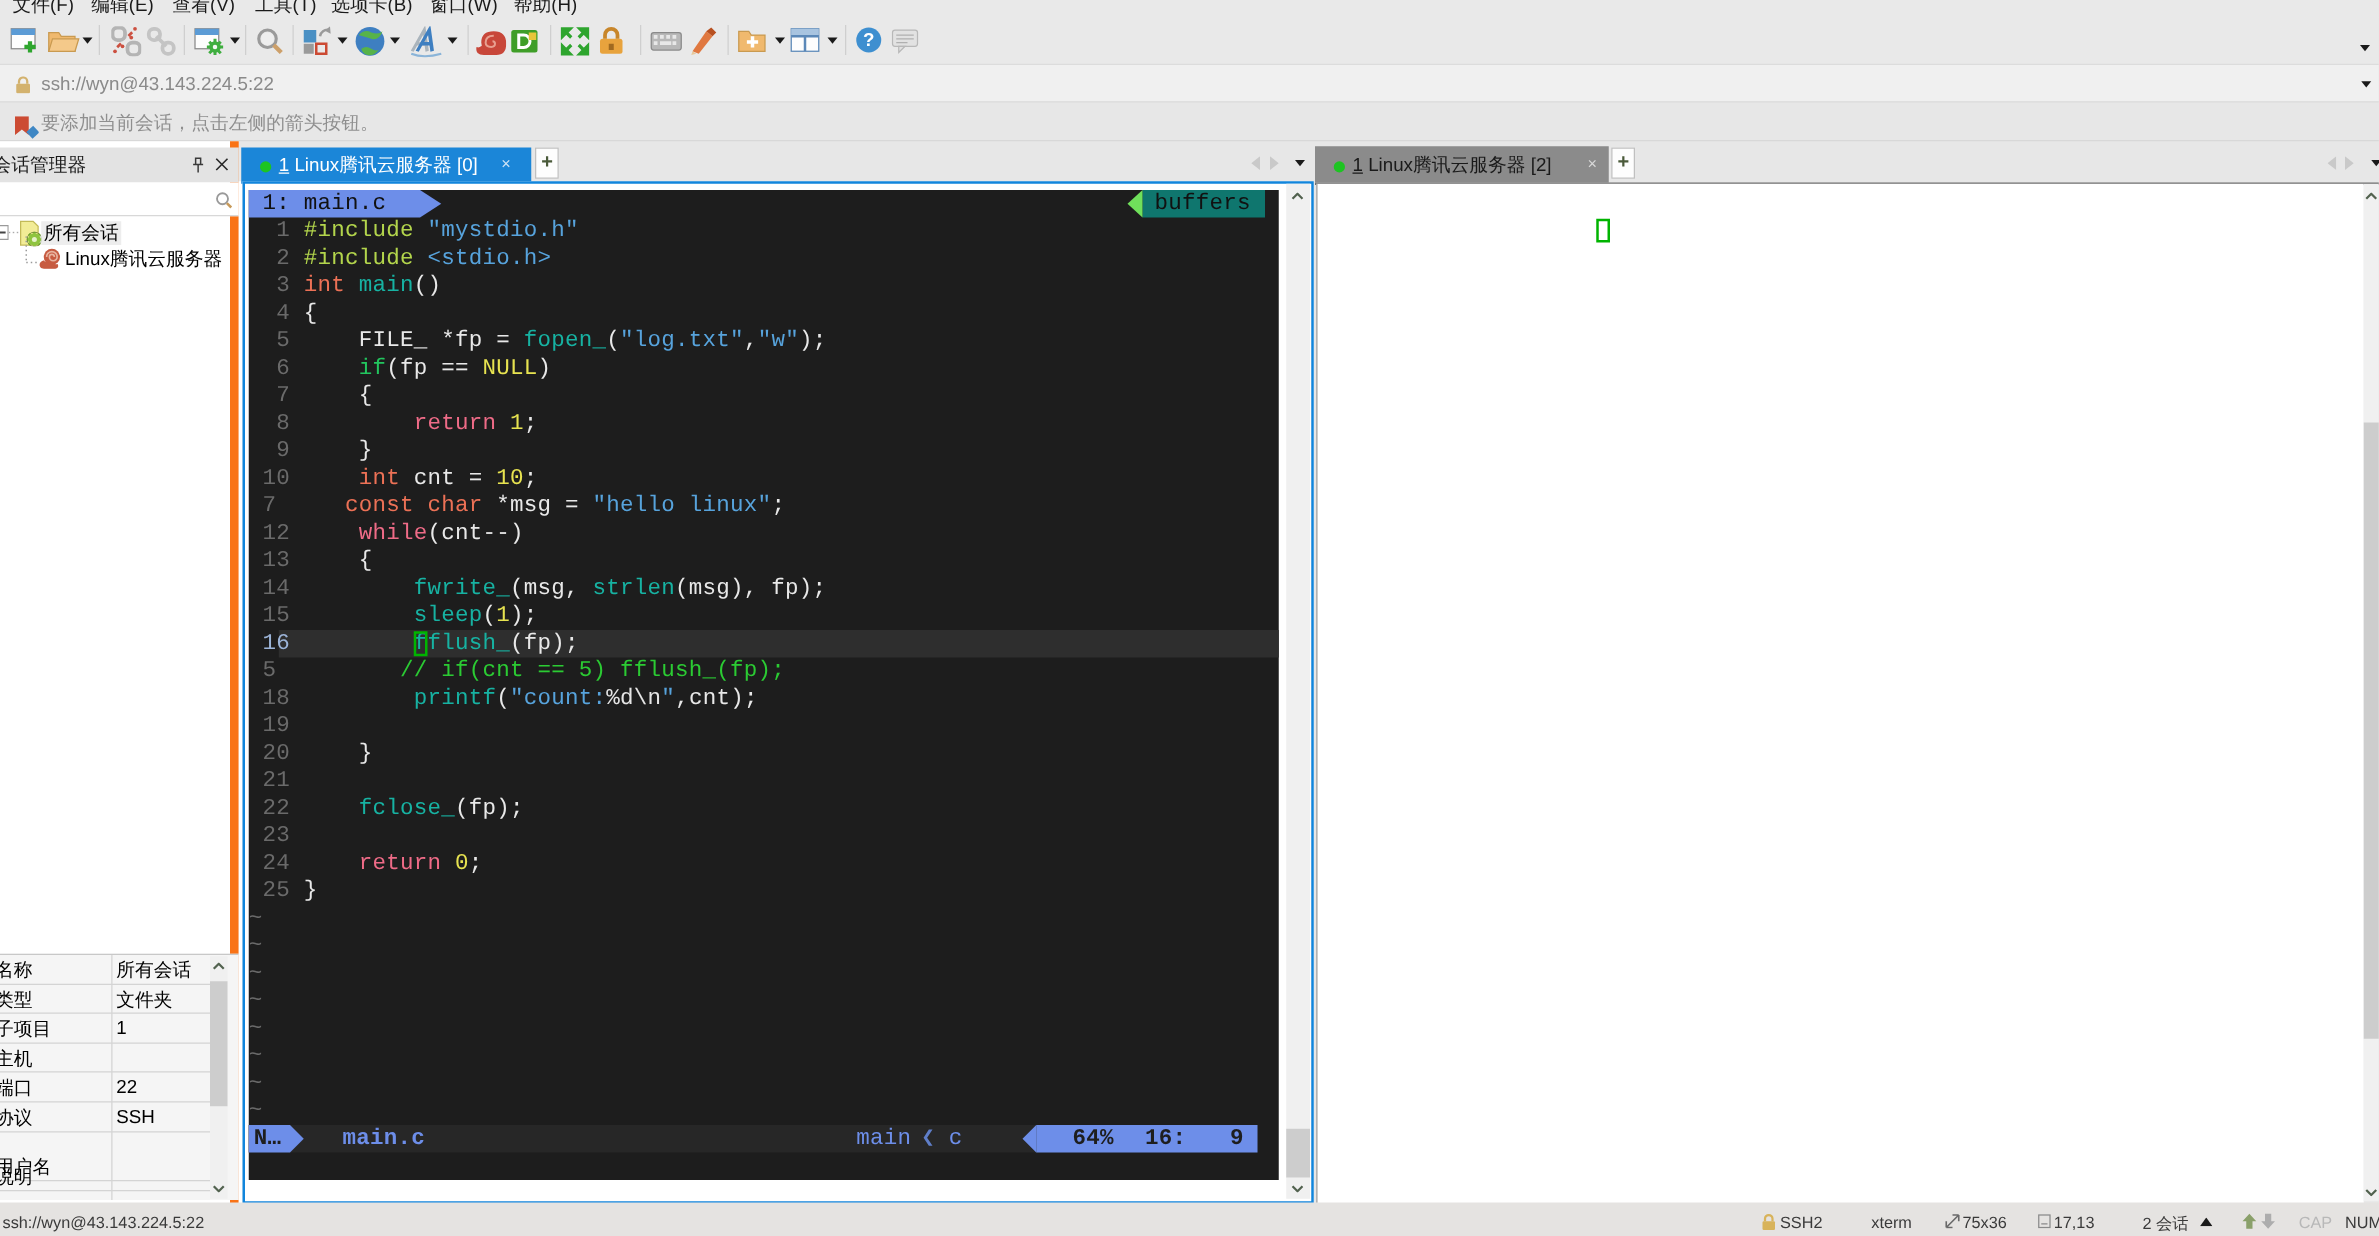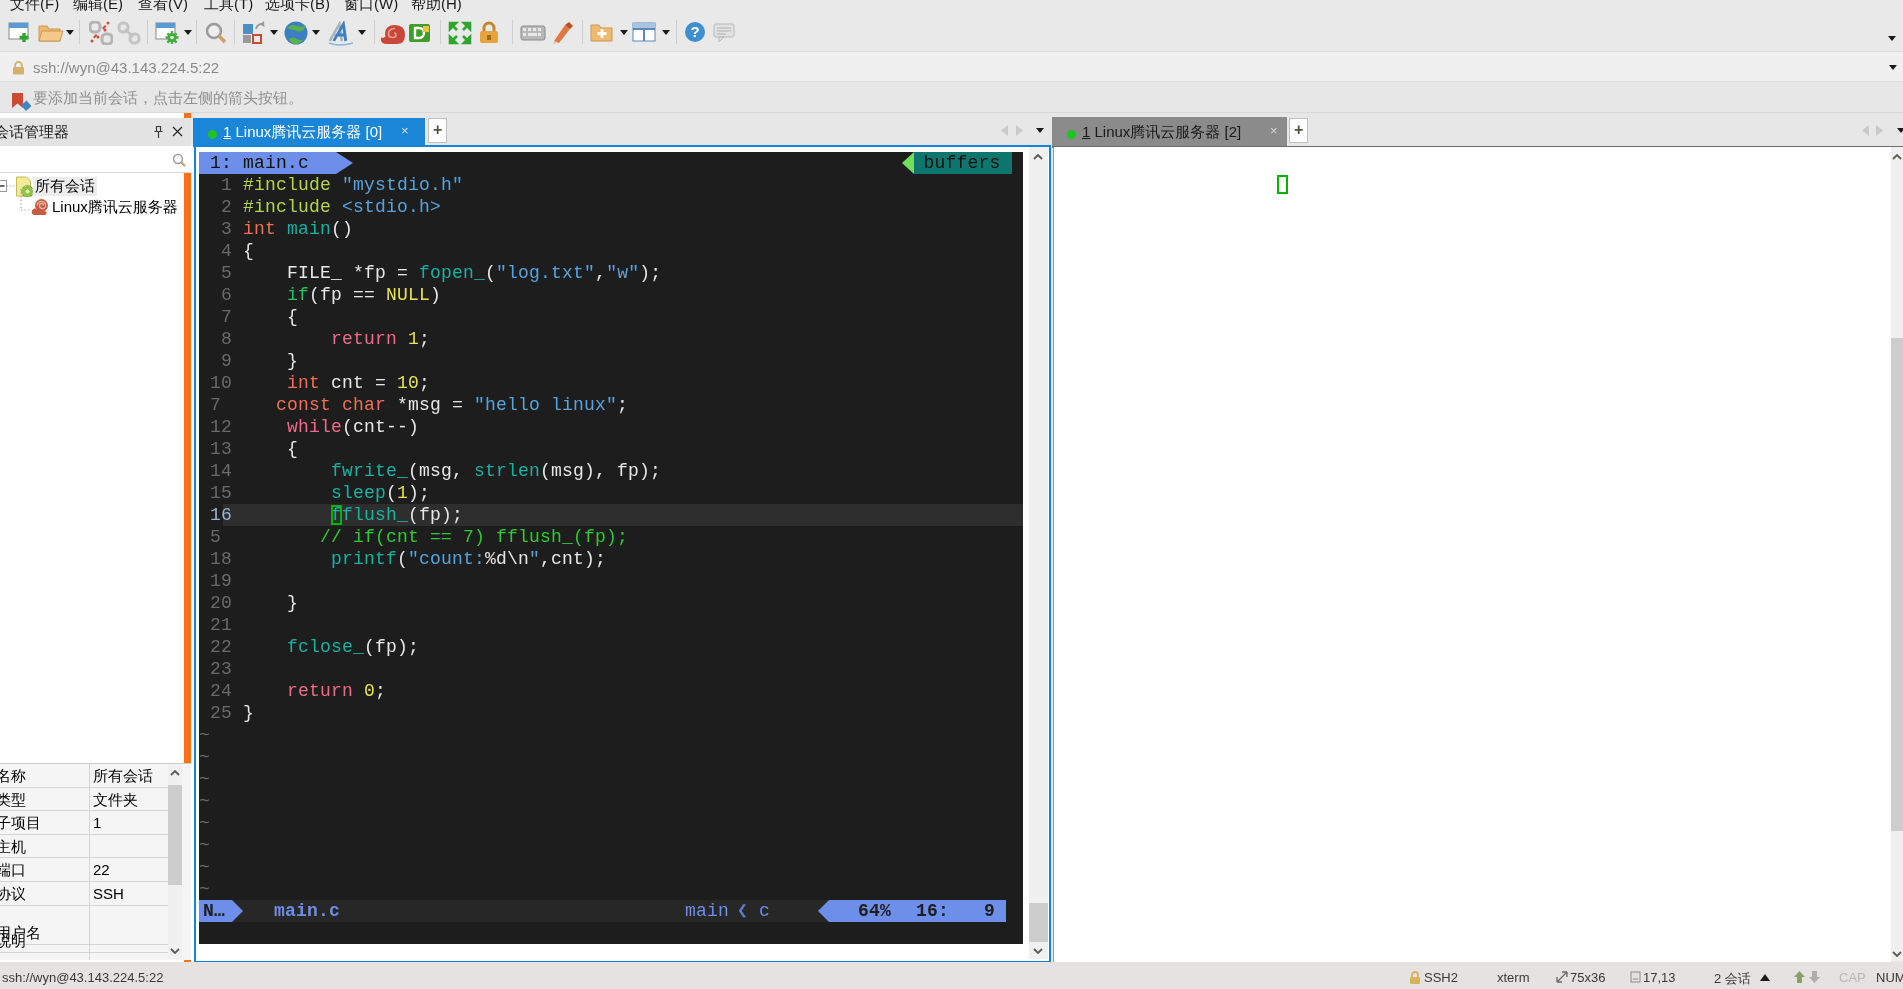--- a/index.html
+++ b/index.html
@@ -350,21 +350,21 @@
 <span class="ln">  7 </span>    {
 <span class="ln">  8 </span>        <span class="kw">return</span> <span class="ye">1</span>;
 <span class="ln">  9 </span>    }
 <span class="ln"> 10 </span>    <span class="ty">int</span> cnt = <span class="ye">10</span>;
 <span class="ln"> 7 </span>    <span class="ty">const char</span> *msg = <span class="st">"hello linux"</span>;
 <span class="ln"> 12 </span>    <span class="kw">while</span>(cnt--)
 <span class="ln"> 13 </span>    {
 <span class="ln"> 14 </span>        <span class="fn">fwrite_</span>(msg, <span class="fn">strlen</span>(msg), fp);
 <span class="ln"> 15 </span>        <span class="fn">sleep</span>(<span class="ye">1</span>);
 <span class="lnc"> 16 </span>        <span class="fn">fflush_</span>(fp);
-<span class="ln"> 5 </span>        <span class="cm">// if(cnt == 7) fflush_(fp);</span>
+<span class="ln"> 5 </span>        <span class="cm">// if(cnt == 5) fflush_(fp);</span>
 <span class="ln"> 18 </span>        <span class="fn">printf</span>(<span class="st">"count:</span><span class="sp">%d\n</span><span class="st">"</span>,cnt);
 <span class="ln"> 19 </span>
 <span class="ln"> 20 </span>    }
 <span class="ln"> 21 </span>
 <span class="ln"> 22 </span>    <span class="fn">fclose_</span>(fp);
 <span class="ln"> 23 </span>
 <span class="ln"> 24 </span>    <span class="kw">return</span> <span class="ye">0</span>;
 <span class="ln"> 25 </span>}
 <span class="ln">~</span>
 <span class="ln">~</span>

